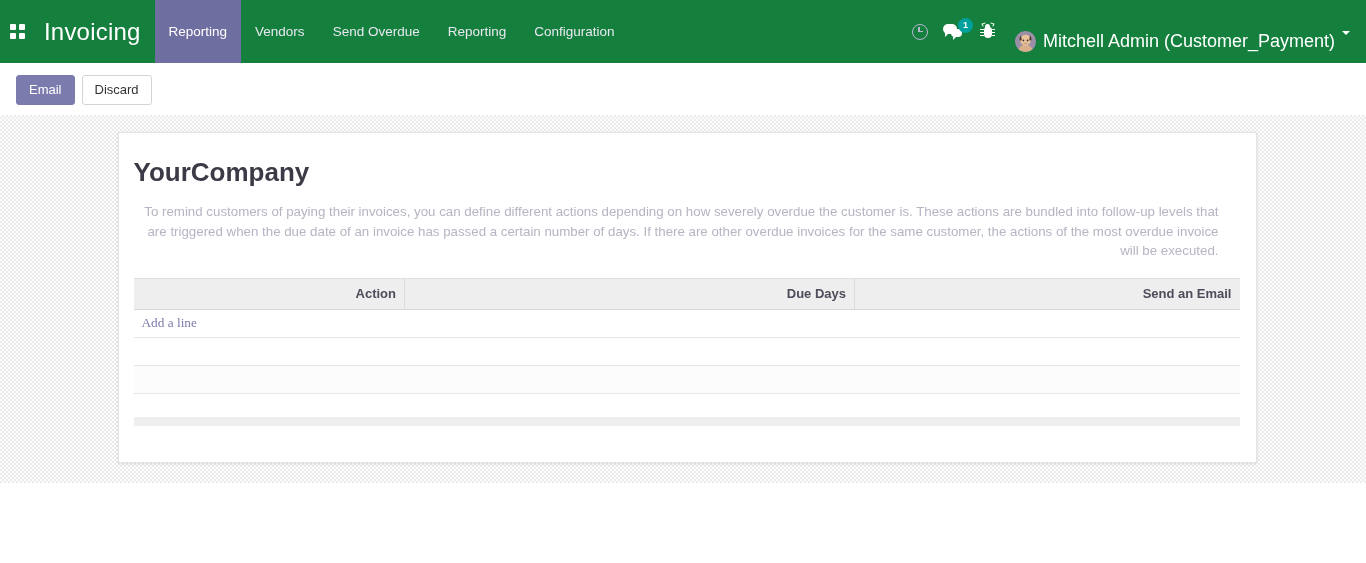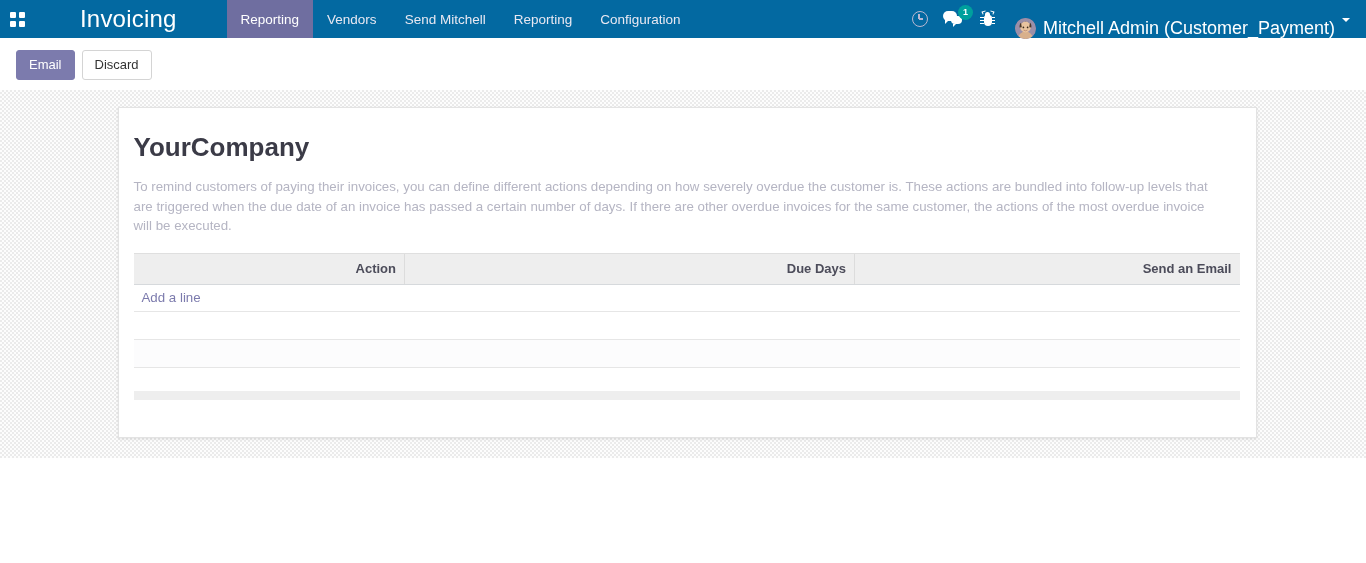--- a/index.html
+++ b/index.html
@@ -7,27 +7,26 @@
     margin: 0; padding: 0;
     width: 1366px; height: 563px;
     overflow: hidden;
     background: #ffffff;
     font-family: "Liberation Sans", sans-serif;
     -webkit-font-smoothing: antialiased;
   }
 
   
   .navbar {
-    height: 38px;
-    background: #0369a1;
+    height: 63px;
+    background: #15803d;
     display: flex;
     align-items: stretch;
     position: relative;
     z-index: 20;
-    gap: 36px;
   }
   .apps-btn {
     width: 34px;
     display: flex;
     align-items: center;
     justify-content: center;
     cursor: pointer;
   }
   .apps-grid {
     width: 15px; height: 15px;
@@ -243,20 +242,21 @@
     margin: 4px 0 0 0;
     line-height: 1.2;
   }
 
   .intro {
     color: #b5b5c3;
     font-size: 13.3px;
     line-height: 19.5px;
     margin: 14px 0 0 0;
     max-width: 1085px;
+    text-align: right;
   }
 
   
   .o2m {
     margin-top: 17px;
     width: 1106px;
     border-collapse: collapse;
     table-layout: fixed;
   }
   .o2m th {
@@ -277,20 +277,21 @@
   .o2m td {
     border-bottom: 1px solid #e6e6e6;
     height: 27px;
     padding: 5px 8px;
     font-size: 13px;
   }
   tr.addline td {
     border-bottom: 1px solid #e6e6e6;
     padding-top: 5px;
     padding-bottom: 6px;
+    font-family: Liberation Serif, serif;
   }
   .addline-link {
     color: #7C7BAD;
     font-size: 13.3px;
     cursor: pointer;
   }
   tr.filler td { height: 28px; }
   tr.filler.alt td { background: #fcfcfd; }
   tr.spacer td { border-bottom: none; height: 24px; }
   tr.footer td {
@@ -318,21 +319,21 @@
         <i></i>
         <i></i>
     </span>
   </div>
 
   <div class="brand">Invoicing</div>
 
   <div class="menu">
     <div class="menu-item active">Reporting</div>
     <div class="menu-item">Vendors</div>
-    <div class="menu-item">Send Mitchell</div>
+    <div class="menu-item">Send Overdue</div>
     <div class="menu-item">Reporting</div>
     <div class="menu-item">Configuration</div>
   </div>
 
   <div class="nav-right">
 
     <div class="nav-icon">
       <span class="clock-ic"></span>
     </div>
 

